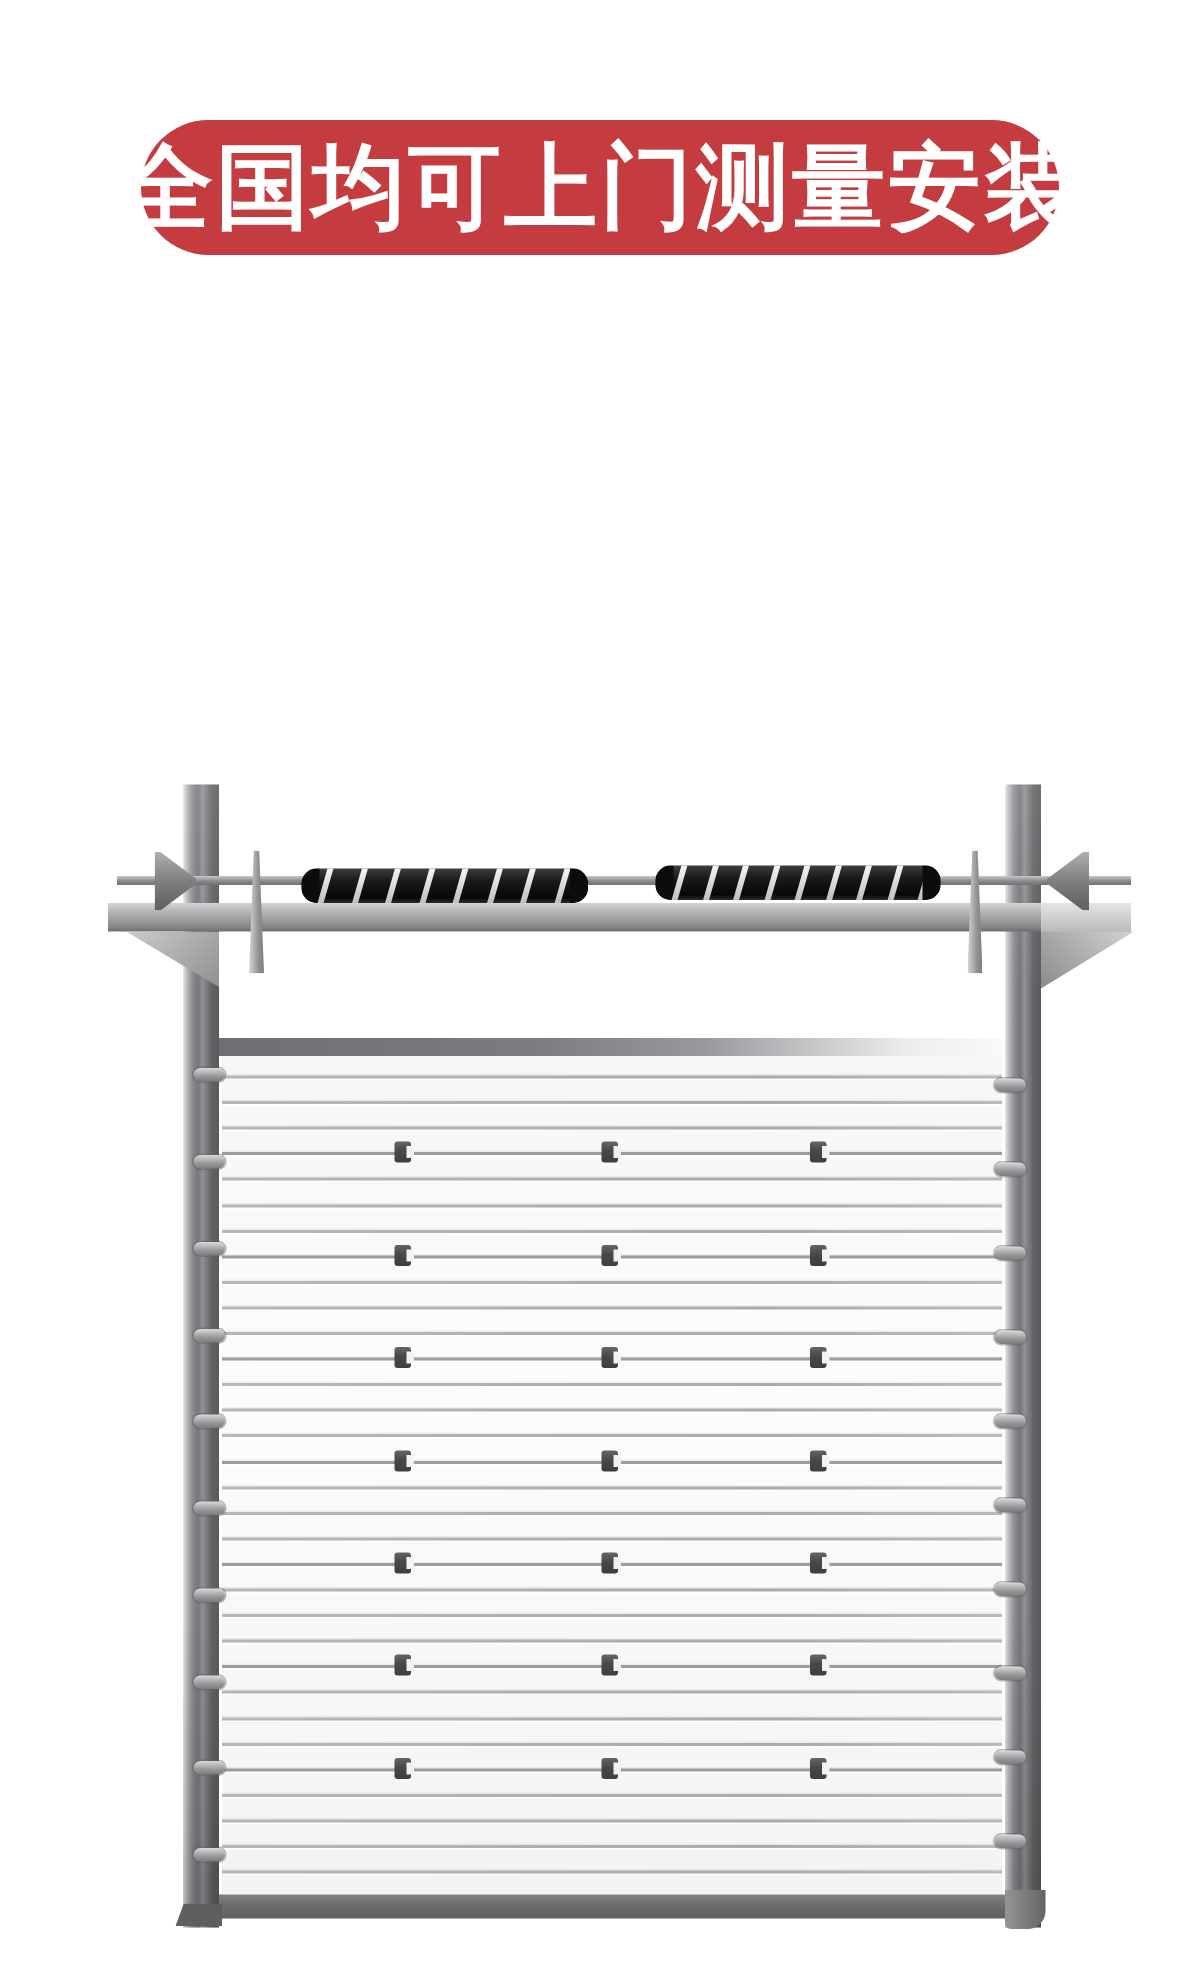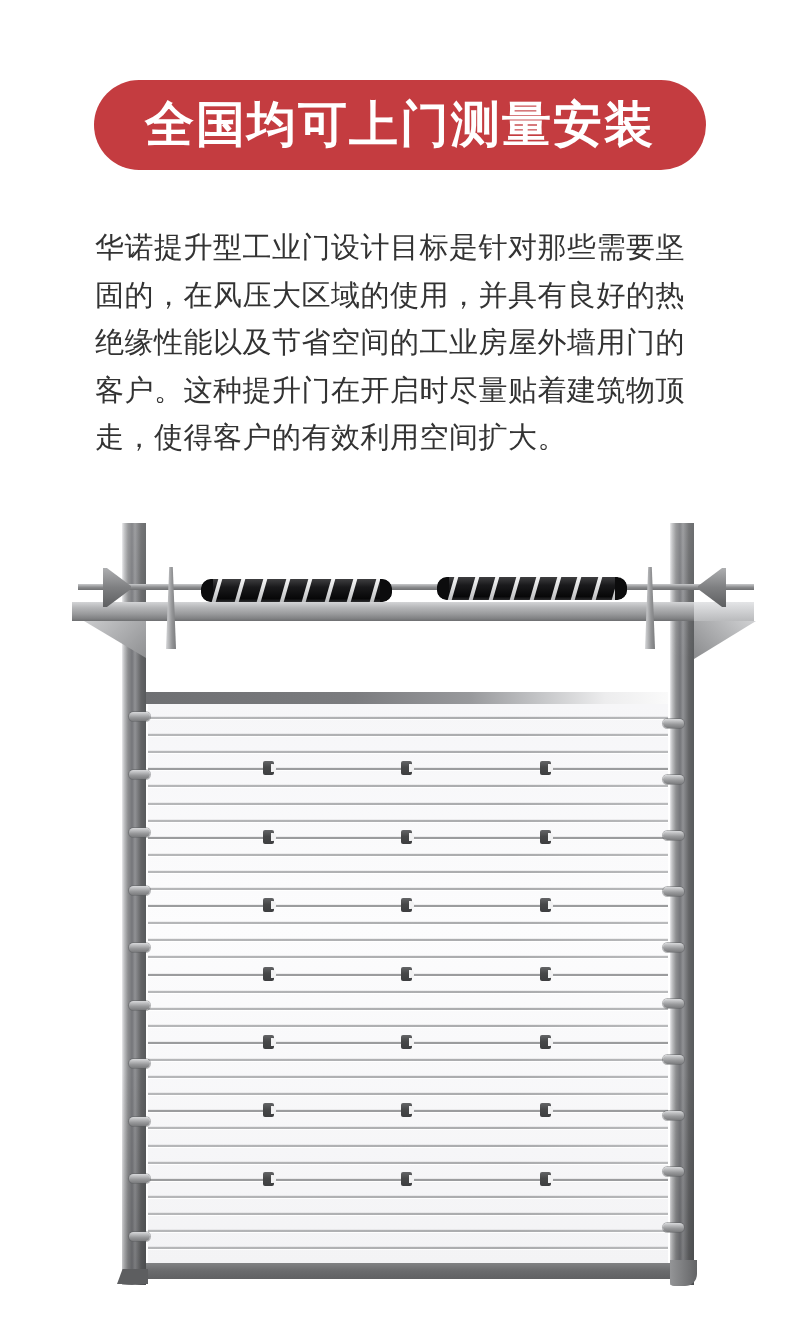--- a/index.html
+++ b/index.html
@@ -7,21 +7,21 @@
     position:relative;width:800px;height:1325px;background:#fff;overflow:hidden;
     font-family:"Liberation Sans","DejaVu Sans",sans-serif;
   }
   
   .banner{
     position:absolute;left:94px;top:80px;width:612px;height:90px;
     background:var(--banner_bg,#c43c40);border-radius:46px;
     display:flex;align-items:center;justify-content:center;
   }
   .banner-label{
-    color:var(--banner_text,#ffffff);font-size:49px;font-weight:700;letter-spacing:2px;white-space:nowrap;
+    color:var(--banner_text,#ffffff);font-size:62px;font-weight:700;letter-spacing:2px;white-space:nowrap;
   }
   
   .desc{position:absolute;left:95px;top:224px;width:616px;color:var(--body_text,#333333);}
   .desc-line{font-size:29px;line-height:47.5px;letter-spacing:0.5px;white-space:nowrap;}
   
   .door{position:absolute;left:0;top:0;width:800px;height:1325px;pointer-events:none;}
   .door *{position:absolute;}
   .track{
     top:523px;width:24px;height:762px;
     background:linear-gradient(90deg,#e9e9eb 0px,#c2c3c5 2px,#8d8e90 6px,#75767a 10px,#909194 13px,#636466 19px,#585a5c 24px);
@@ -85,27 +85,20 @@
 </style>
 </head>
 <body>
 
 <div class="page">
 
   <div class="banner">
     <span class="banner-label">全国均可上门测量安装</span>
   </div>
 
-  <div class="desc">
-    <div class="desc-line">华诺提升型工业门设计目标是针对那些需要坚</div>
-    <div class="desc-line">固的，在风压大区域的使用，并具有良好的热</div>
-    <div class="desc-line">绝缘性能以及节省空间的工业房屋外墙用门的</div>
-    <div class="desc-line">客户。这种提升门在开启时尽量贴着建筑物顶</div>
-    <div class="desc-line">走，使得客户的有效利用空间扩大。</div>
-  </div>
 
   <div class="door">
     <div class="track left"></div>
     <div class="track right"></div>
     <div class="angle-bar"></div>
     <div class="angle-bar-ext"></div>
     <div class="gusset left"></div>
     <div class="gusset right"></div>
     <div class="shaft"></div>
     <div class="drum left"></div>

